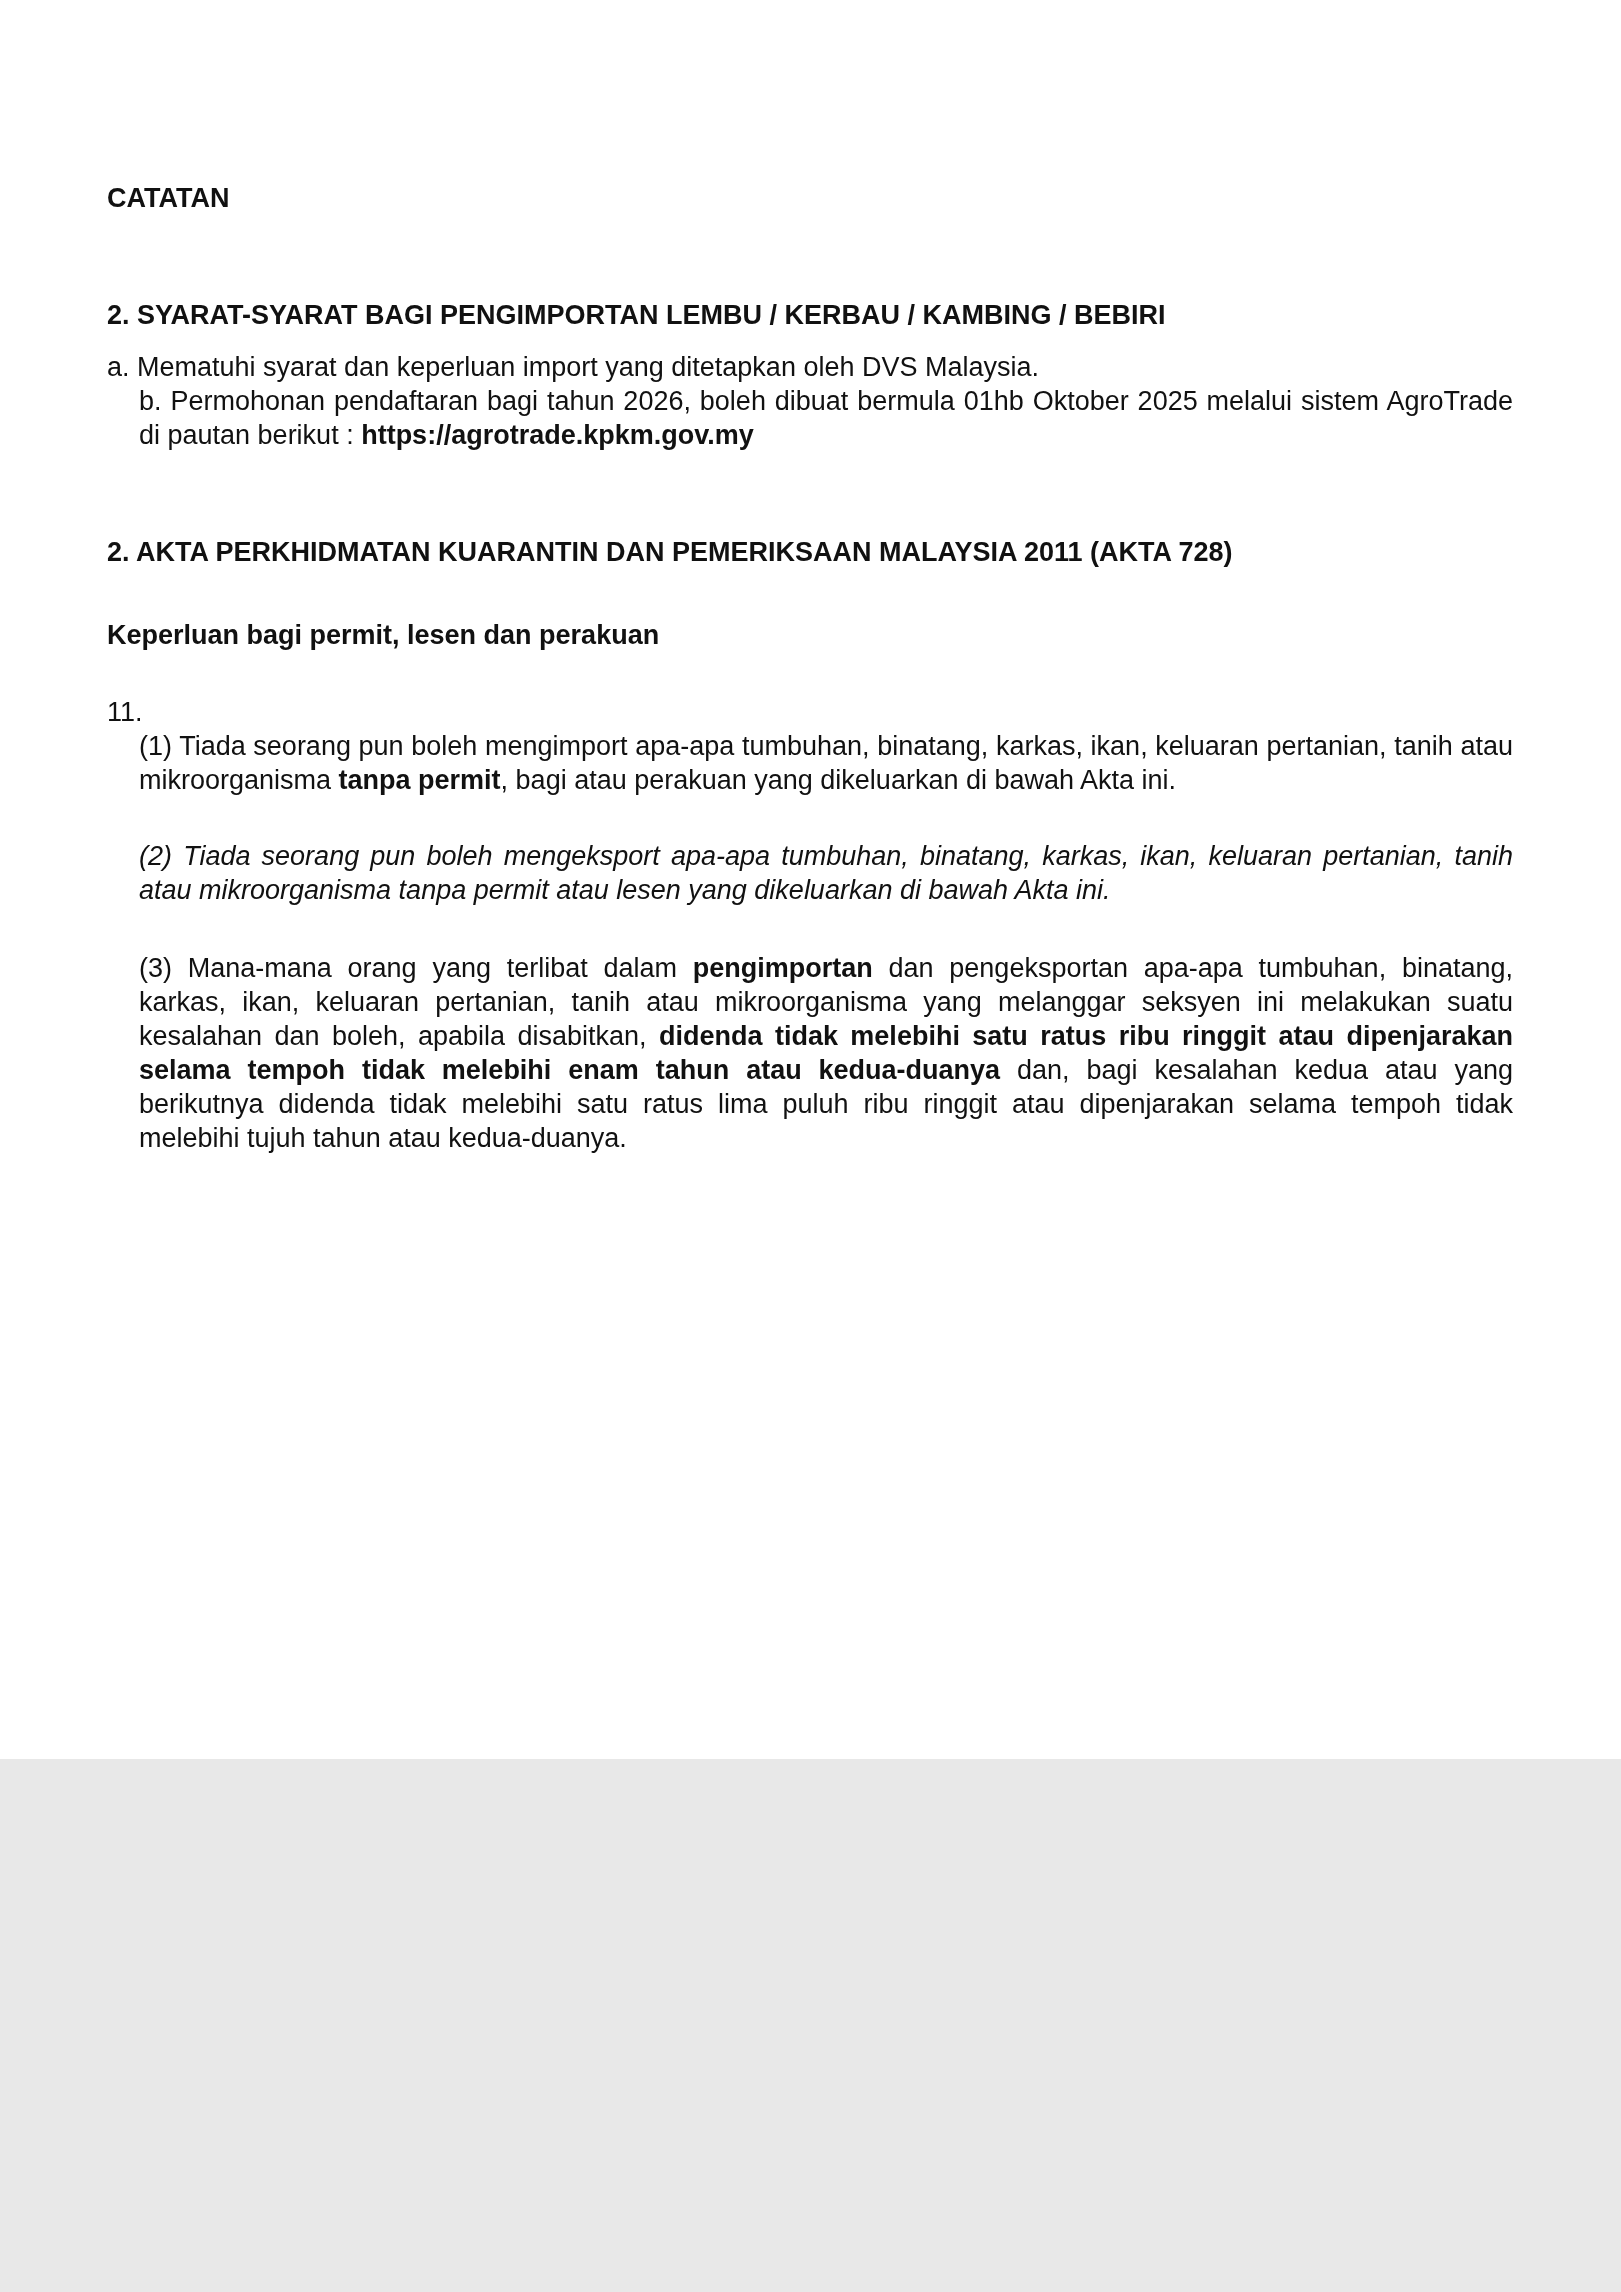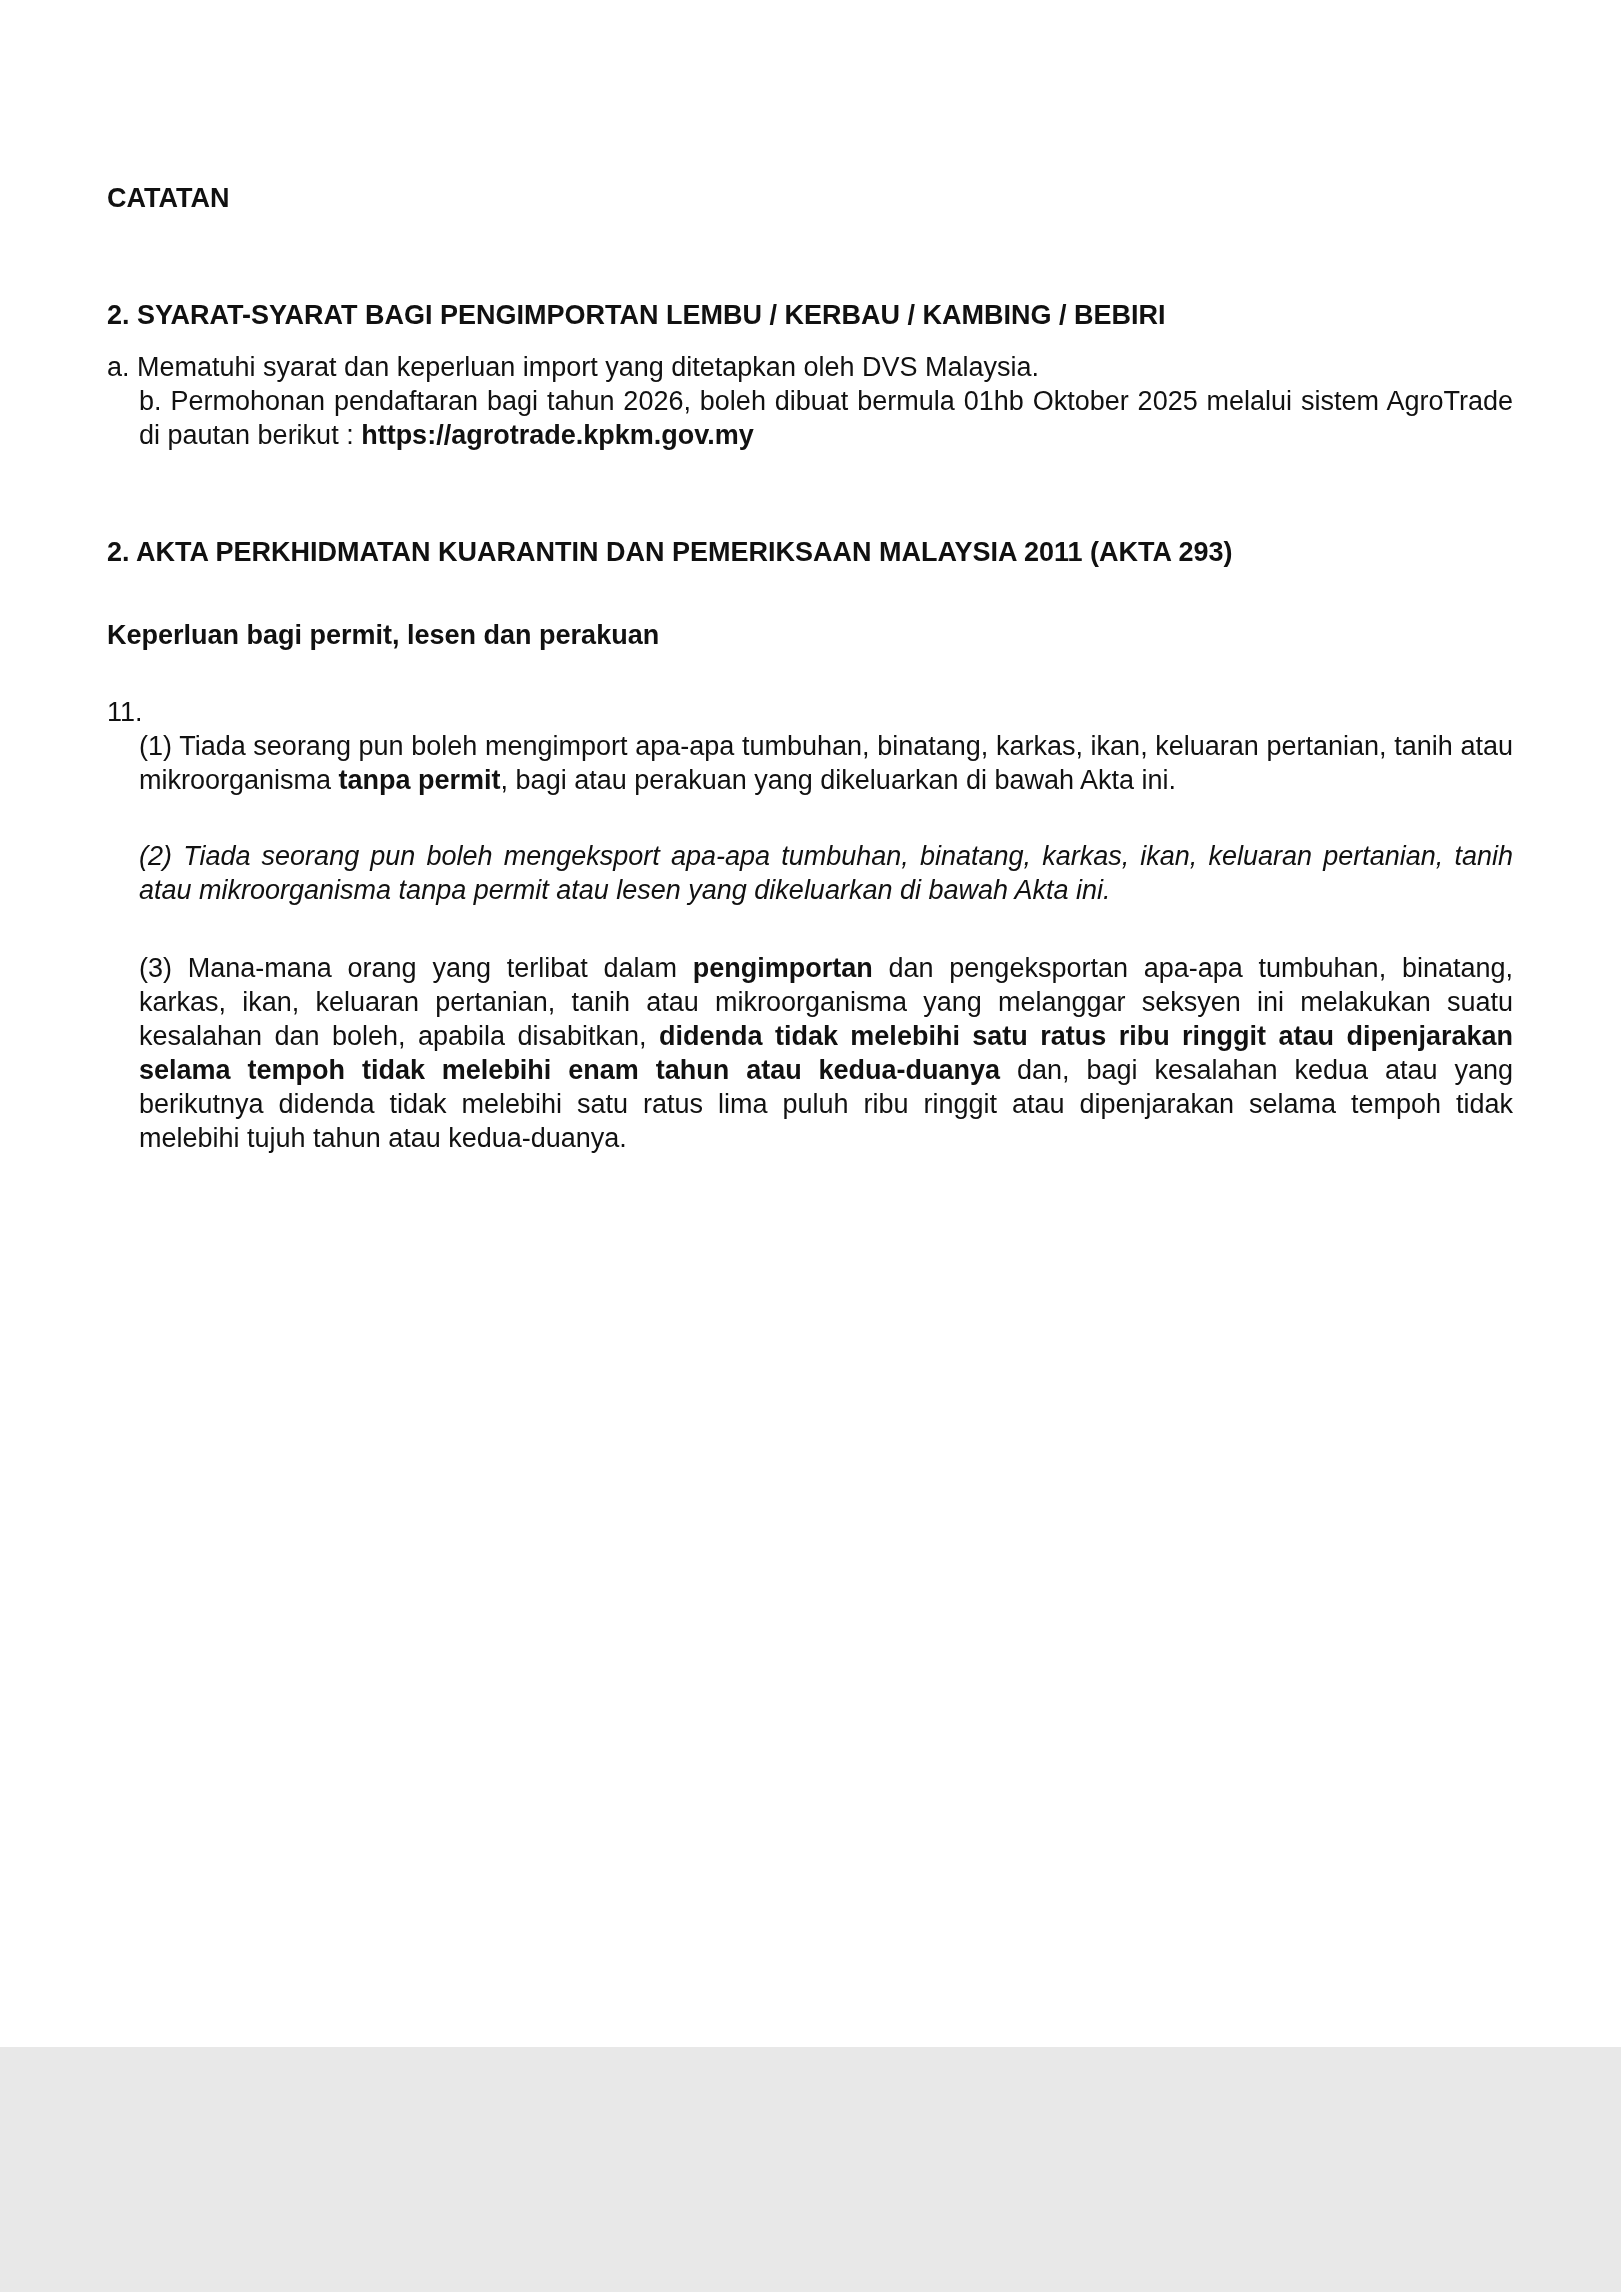--- a/index.html
+++ b/index.html
@@ -1,19 +1,19 @@
 <!DOCTYPE html>
 <html style="font-size:14.3px"><head>
 <meta charset="utf-8">
 <style>
   html, body { margin: 0; padding: 0; background: #e8e8e8; }
   .page {
     position: relative;
     width: 1622px;
-    height: 2047px;
+    height: 1759px;
     background: #ffffff;
     color: #111111;
     font-family: "Liberation Sans", "DejaVu Sans", sans-serif;
     font-size: 27px;
     line-height: 34px;
     overflow: hidden;
   }
   .content {
     position: absolute;
     left: 107px;
@@ -45,21 +45,21 @@
   <div class="content">
 
     <div class="line bold doc-title">CATATAN</div>
 
     <div>
       <div class="line bold">2. SYARAT-SYARAT BAGI PENGIMPORTAN LEMBU / KERBAU / KAMBING / BEBIRI</div>
       <div class="line s1-item-a">a. Mematuhi syarat dan keperluan import yang ditetapkan oleh DVS Malaysia.</div>
       <p class="justify"><span>b. Permohonan pendaftaran bagi tahun 2026, boleh dibuat bermula 01hb Oktober 2025 melalui sistem AgroTrade di pautan berikut : </span><b>https://agrotrade.kpkm.gov.my</b></p>
     </div>
 
-    <div class="line bold s2-heading">2. AKTA PERKHIDMATAN KUARANTIN DAN PEMERIKSAAN MALAYSIA 2011 (AKTA 293)</div>
+    <div class="line bold s2-heading">2. AKTA PERKHIDMATAN KUARANTIN DAN PEMERIKSAAN MALAYSIA 2011 (AKTA 728)</div>
 
     <div class="line bold s2-subheading">Keperluan bagi permit, lesen dan perakuan</div>
 
     <div class="clause-block">
       <div class="line">11.</div>
       <p class="justify"><span>(1) Tiada seorang pun boleh mengimport apa-apa tumbuhan, binatang, karkas, ikan, keluaran pertanian, tanih atau mikroorganisma </span><b>tanpa permit</b><span>, bagi atau perakuan yang dikeluarkan di bawah Akta ini.</span></p>
     </div>
 
     <p class="justify para-2"><span>(2) Tiada seorang pun boleh mengeksport apa-apa tumbuhan, binatang, karkas, ikan, keluaran pertanian, tanih atau mikroorganisma tanpa permit atau lesen yang dikeluarkan di bawah Akta ini.</span></p>
 

